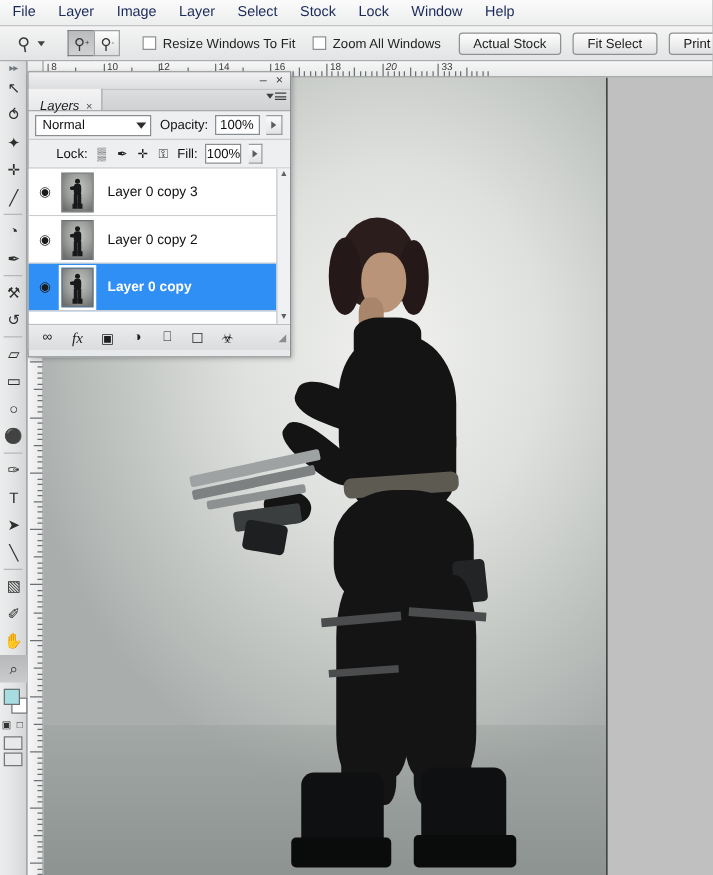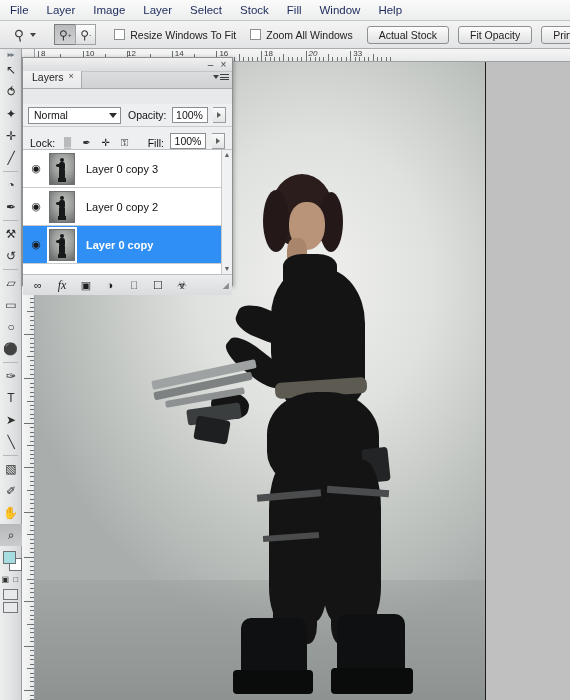--- a/index.html
+++ b/index.html
@@ -154,36 +154,36 @@
   .pt-min, .pt-close{
     position:absolute; top:0; font-size:10px; color:#3c3f41; line-height:14px;
     width:13px; text-align:center;
   }
   .pt-min{ right:15px; } .pt-close{ right:2px; }
   .tabrow{
     height:17px; background:linear-gradient(#dcdddf,#cfd1d3);
     border-bottom:1px solid #a9acae; display:flex; align-items:flex-end; position:relative;
   }
   .tab{
-    height:17px; padding:0 7px 0 9px; background:linear-gradient(#f3f3f4,#e8e9ea);
-    border-right:1px solid #a9acae; display:flex; align-items:flex-start; gap:5px;
-    font-size:10.5px; color:#1d1d1d;
+    height:17px; padding:11px 7px 0 9px; background:linear-gradient(#f3f3f4,#e8e9ea);
+    border-right:1px solid #a9acae; display:flex; align-items:center; gap:5px;
+    font-size:10.5px; color:#1d1d1d;font-style:italic;
   }
   .tab-x{ font-size:9px; color:#4a4d4f; }
   .panel-menu{
     position:absolute; right:3px; top:2px; display:flex; align-items:center; gap:1px;
   }
   .pm-tri{ width:0;height:0;border-left:3px solid transparent;border-right:3px solid transparent;
     border-top:4px solid #3c3f41; }
   .pm-lines{ display:flex; flex-direction:column; gap:1.5px; }
   .pm-lines i{ display:block; width:9px; height:1px; background:#3c3f41; }
 
   .modes-row{
     height:23px; display:flex; align-items:center; padding:1px 5px; gap:5px;
-    border-bottom:1px solid #c9cbcd; background:#eeeff0;margin-top:15px;
+    border-bottom:1px solid #c9cbcd; background:#eeeff0;
   }
   .blend-select{
     width:93px; height:17px; background:#fff; border:1px solid #8b8e90;
     display:flex; align-items:center; justify-content:space-between; padding:0 3px 0 5px;
     font-size:10.5px; color:#111;
   }
   .bs-tri{ width:0;height:0;border-left:4px solid transparent;border-right:4px solid transparent;
     border-top:5px solid #2c2e30; }
   .op-label{ font-size:10.5px; color:#111; margin-left:2px; }
   .num-field{
@@ -191,21 +191,21 @@
     font-size:10.5px; color:#111; display:flex; align-items:center; justify-content:center;
   }
   .spin{
     width:13px;height:16px; border:1px solid #9a9d9f; border-left:none;
     background:linear-gradient(#fbfbfb,#e2e3e4); display:flex;align-items:center;justify-content:center;
   }
   .spin i{ width:0;height:0;border-top:3px solid transparent;border-bottom:3px solid transparent;
     border-left:4px solid #5a5d5f; display:block; }
 
   .lock-row{
-    height:23px; display:flex; align-items:flex-end; padding:0 7px; gap:6px;
+    height:23px; display:flex; align-items:center; padding:0 22px; gap:6px;
     border-bottom:1px solid #bfc1c3; background:#eeeff0;
   }
   .lock-label{ font-size:10.5px; color:#111; }
   .lk{ width:13px;height:13px; display:flex;align-items:center;justify-content:center; font-size:10px; color:#1f1f1f;}
   .fill-label{ font-size:10.5px; color:#111; margin-left:auto; }
 
   .layerlist{ position:relative; height:124px; background:#fff; }
   .layer-row{
     height:38px; display:flex; align-items:center; border-bottom:1px solid #c9cbcd;
     padding-left:2px; background:#fff;
@@ -250,21 +250,21 @@
 
 <div id="app">
 
   <div class="menubar">
     <div class="menu-item">File</div>
     <div class="menu-item">Layer</div>
     <div class="menu-item">Image</div>
     <div class="menu-item">Layer</div>
     <div class="menu-item">Select</div>
     <div class="menu-item">Stock</div>
-    <div class="menu-item">Fill</div>
+    <div class="menu-item">Lock</div>
     <div class="menu-item">Window</div>
     <div class="menu-item">Help</div>
 
   </div>
 
   <div class="optionsbar">
     <div class="opt-tool">
       <span class="mag-glyph">⚲</span>
       <span class="tri-down"></span>
     </div>
@@ -279,21 +279,21 @@
     <label class="opt-chk">
       <span class="chkbox"></span>
       <span class="opt-label">Resize Windows To Fit</span>
     </label>
     <label class="opt-chk">
       <span class="chkbox"></span>
       <span class="opt-label">Zoom All Windows</span>
     </label>
 
     <div class="opt-btn">Actual Stock</div>
-    <div class="opt-btn">Fit Opacity</div>
+    <div class="opt-btn">Fit Select</div>
     <div class="opt-btn">Print Size</div>
   </div>
 
   <div class="docwin">
 
     <div class="ruler-corner"></div>
 
     <div class="ruler-h" id="rulerH">
         <div class="rtick maj" style="left: 3px;"></div>
         <div class="rnum" style="left: 4px;">8</div>

